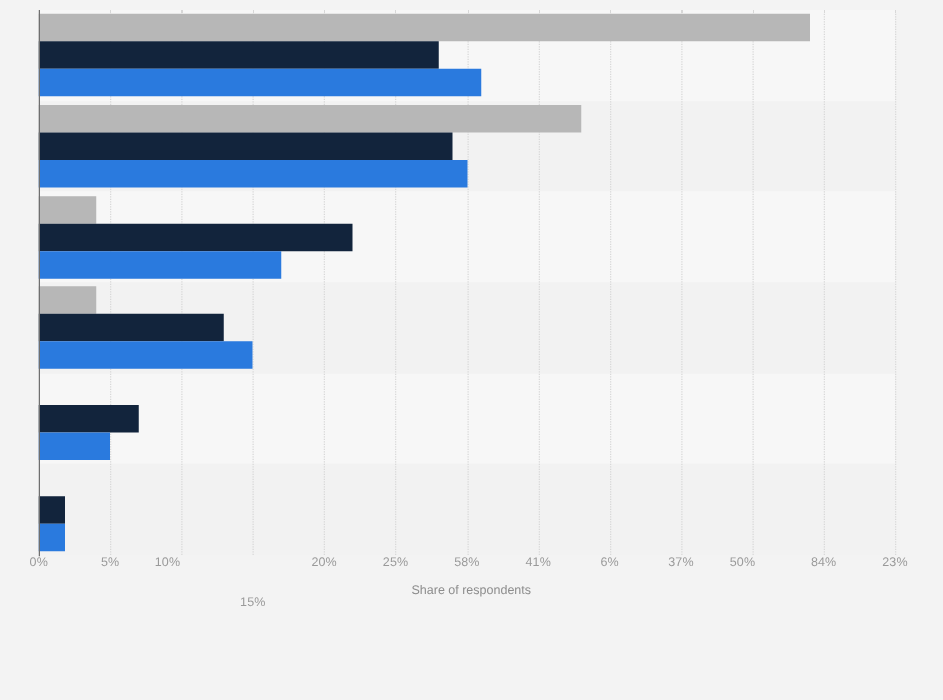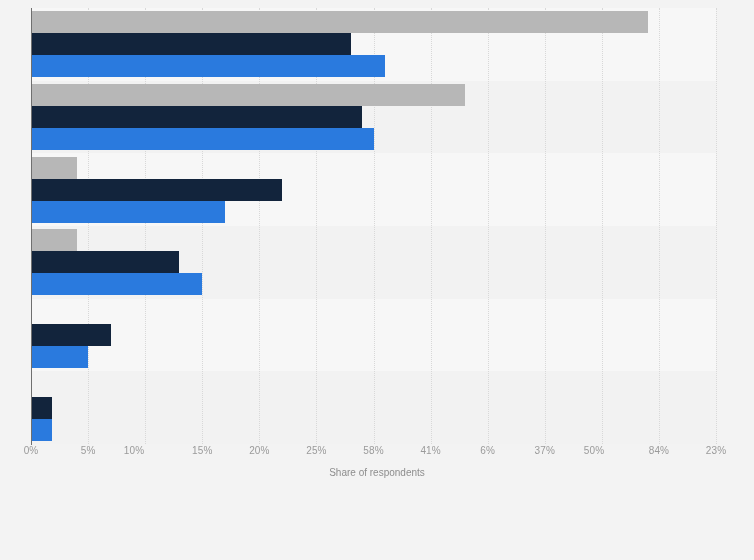--- a/index.html
+++ b/index.html
@@ -199,21 +199,21 @@
       <div class="y-cat-label" style="top: 175.667px;"></div>
       <div class="y-cat-label" style="top: 248.333px;"></div>
       <div class="y-cat-label" style="top: 321px;"></div>
       <div class="y-cat-label" style="top: 393.667px;"></div>
     </div>
 
   <div class="x-axis" id="xaxis">
       <div class="x-tick-label" style="left: 31px;">0%</div>
       <div class="x-tick-label" style="left: 88.0833px;">5%</div>
       <div class="x-tick-label" style="left: 134px;">10%</div>
-      <div class="x-tick-label" style="left: 202.25px;">15%</div>
+      <div class="x-tick-label" style="left: 202.25px; margin-top: 32px;">15%</div>
       <div class="x-tick-label" style="left: 259.333px;">20%</div>
       <div class="x-tick-label" style="left: 316.417px;">25%</div>
       <div class="x-tick-label" style="left: 373.5px;">58%</div>
       <div class="x-tick-label" style="left: 430.583px;">41%</div>
       <div class="x-tick-label" style="left: 487.667px;">6%</div>
       <div class="x-tick-label" style="left: 544.75px;">37%</div>
       <div class="x-tick-label" style="left: 594px;">50%</div>
       <div class="x-tick-label" style="left: 658.917px;">84%</div>
       <div class="x-tick-label" style="left: 716px;">23%</div>
     </div>

